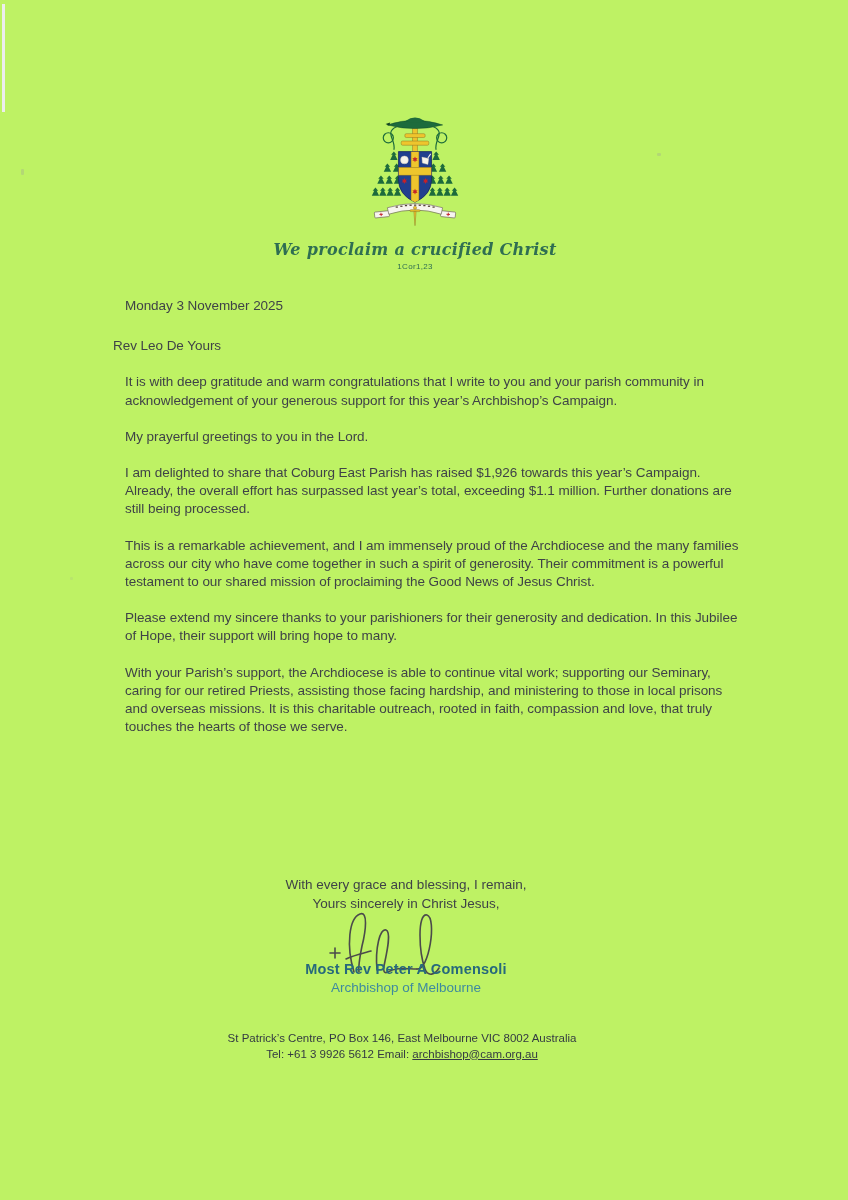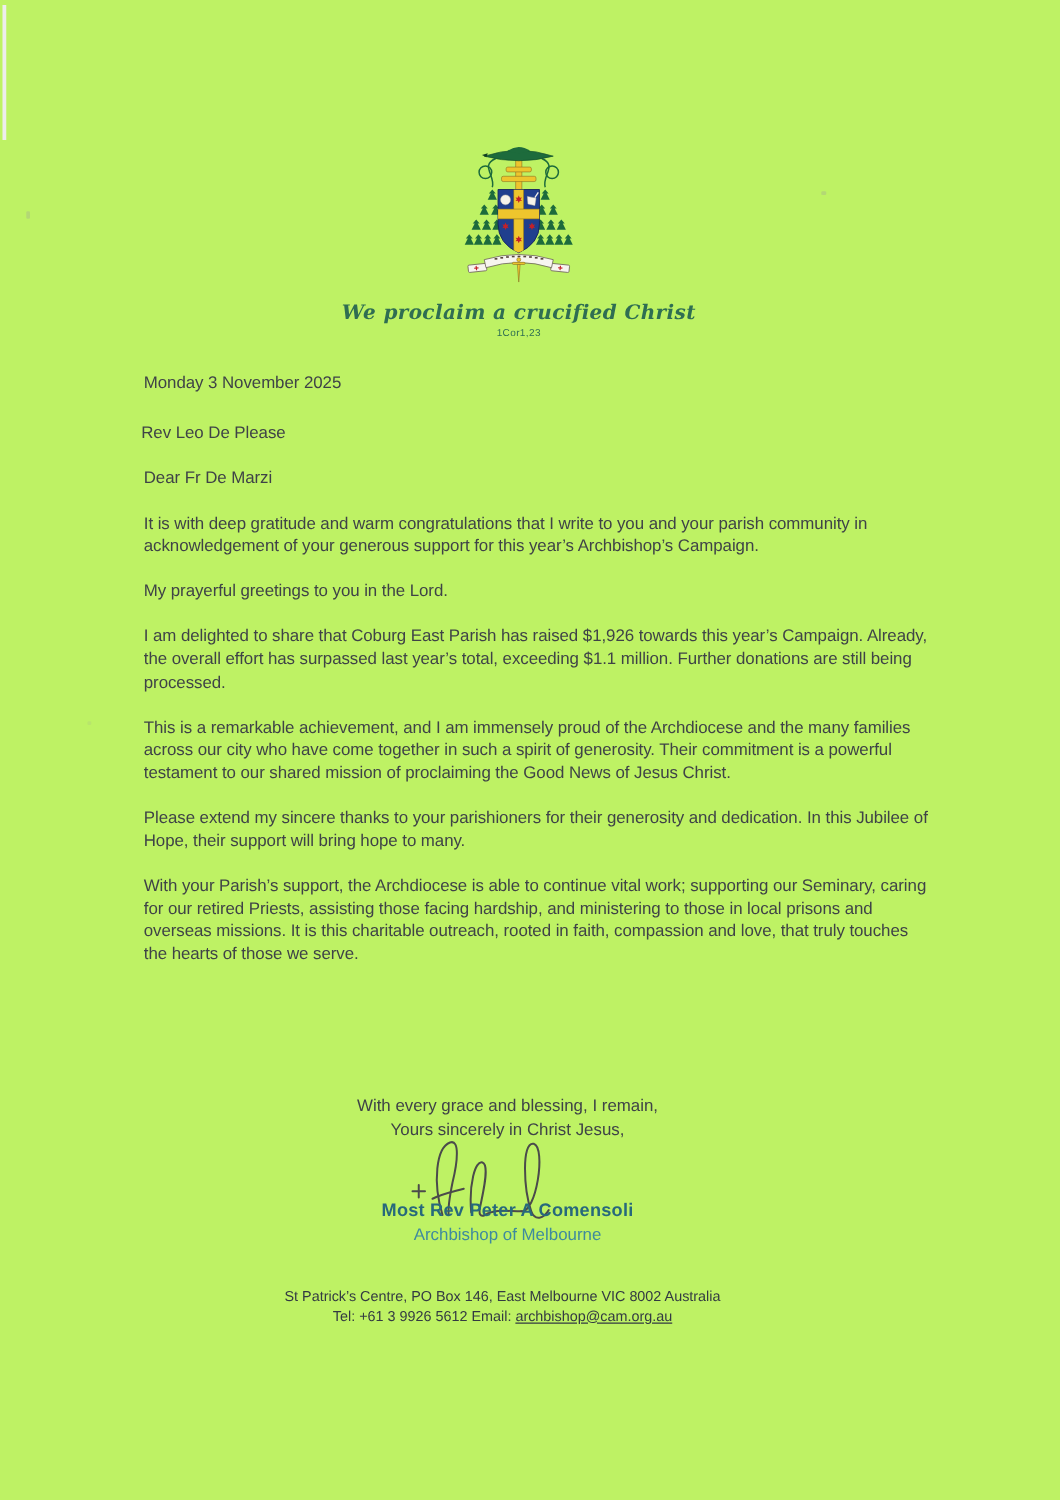--- a/index.html
+++ b/index.html
@@ -39,21 +39,21 @@
   }
   .motto-ref{
     margin-top:3px;font-size:8px;letter-spacing:.3px;
     color:var(--motto_green,#2f6e52);
   }
 
   .letter-body{
     position:absolute;left:113px;top:297px;width:634px;
     font-size:13.5px;line-height:18.2px;letter-spacing:-.05px;
   }
-  .letter-body p{margin:0 0 18px 2px;}
+  .letter-body p{margin:0 0 18px 12px;}
   .recipient{margin:22px 0 18px 0;}
   .date-line{margin:0;}
   .salutation{margin:4px 0 18px 0;}
 
   .closing{
     position:absolute;top:876px;left:0;right:0;text-align:center;
     transform:translateX(-18px);
     font-size:13.5px;line-height:18.5px;
   }
 
@@ -186,23 +186,22 @@
   </div>
 
   <div class="motto-block">
     <div class="motto">We proclaim a crucified Christ</div>
     <div class="motto-ref">1Cor1,23</div>
   </div>
 
   <div class="letter-body">
     <p class="date-line">Monday 3 November 2025</p>
     <div class="recipient">
-      <div>Rev Leo De Please</div>
+      <div>Rev Leo De Yours</div>
     </div>
-    <p class="salutation">Dear Fr De Marzi</p>
     <p>It is with deep gratitude and warm congratulations that I write to you and your parish community in acknowledgement of your generous support for this year’s Archbishop’s Campaign.</p>
     <p>My prayerful greetings to you in the Lord.</p>
     <p>I am delighted to share that Coburg East Parish has raised $1,926 towards this year’s Campaign. Already, the overall effort has surpassed last year’s total, exceeding $1.1 million. Further donations are still being processed.</p>
     <p>This is a remarkable achievement, and I am immensely proud of the Archdiocese and the many families across our city who have come together in such a spirit of generosity. Their commitment is a powerful testament to our shared mission of proclaiming the Good News of Jesus Christ.</p>
     <p>Please extend my sincere thanks to your parishioners for their generosity and dedication. In this Jubilee of Hope, their support will bring hope to many.</p>
     <p>With your Parish’s support, the Archdiocese is able to continue vital work; supporting our Seminary, caring for our retired Priests, assisting those facing hardship, and ministering to those in local prisons and overseas missions. It is this charitable outreach, rooted in faith, compassion and love, that truly touches the hearts of those we serve.</p>
   </div>
 
   <div class="closing">
     <div>With every grace and blessing, I remain,</div>

